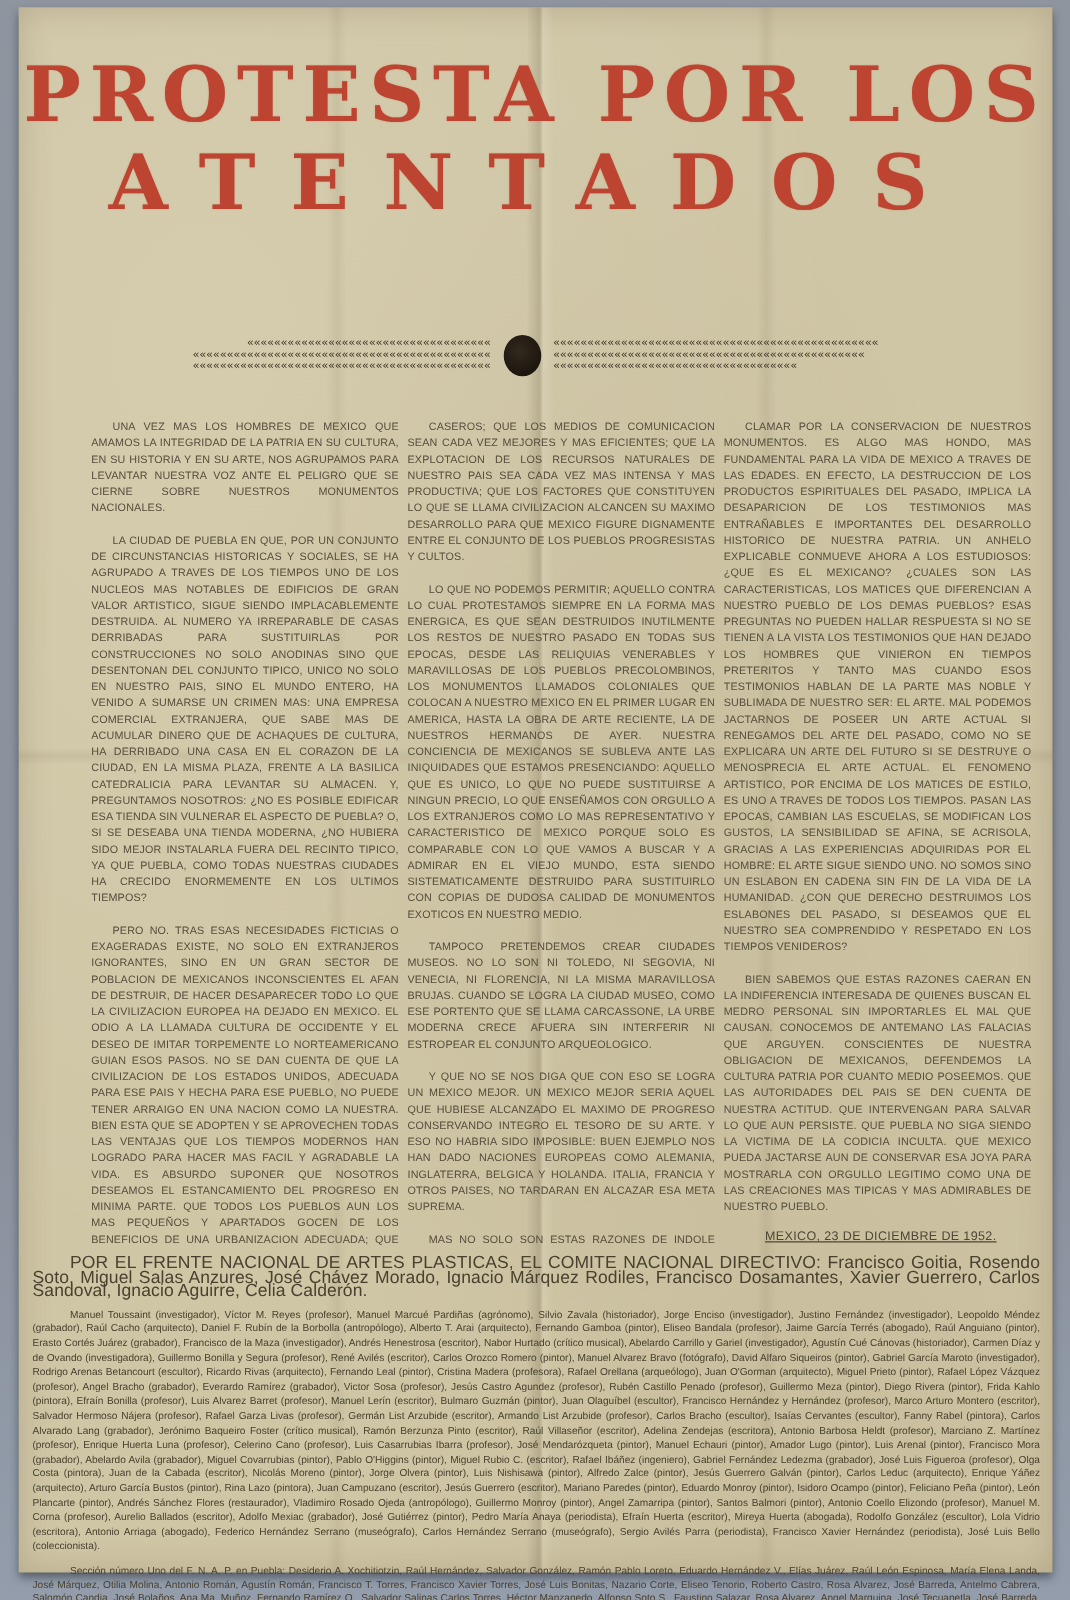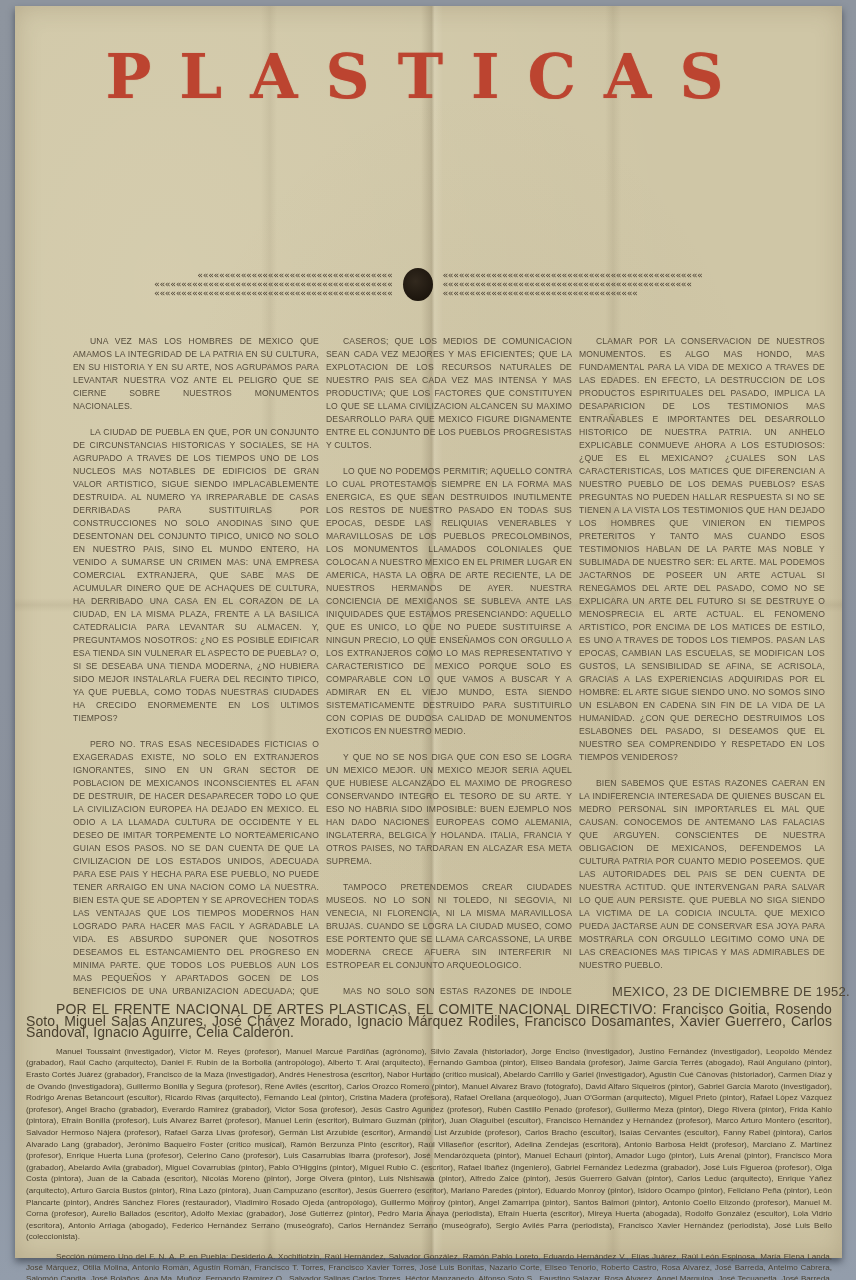--- a/index.html
+++ b/index.html
@@ -26,40 +26,41 @@
   .title .t3{letter-spacing:5px;}
   .ornament{position:absolute;top:262px;left:0;width:100%;display:flex;justify-content:center;align-items:center;}
   .orn-rows{display:flex;flex-direction:column;color:#42382b;font-family:"DejaVu Sans Mono",monospace;font-size:9px;line-height:9px;letter-spacing:0;}
   .orn-rows.left{align-items:flex-end;margin-right:10px;}
   .orn-rows.right{align-items:flex-start;margin-left:10px;}
   .orn-rows span{white-space:nowrap;overflow:hidden;}
   .dot{width:30px;height:33px;border-radius:50%;background:radial-gradient(circle at 42% 40%, #32291e, #1d160e 70%);flex:0 0 auto;}
   .columns{position:absolute;top:329px;left:58px;width:752px;display:flex;gap:7px;align-items:center;}
   .col{flex:1 1 0;height:662px;overflow:hidden;}
   .col .para{margin:0 0 13px 0;font-size:8.6px;line-height:13px;letter-spacing:.14px;color:#554c3c;text-align:justify;text-indent:17px;}
-  .dateline{position:absolute;top:978px;left:597px;margin:0;font-size:13px;letter-spacing:.3px;color:#4e4535;white-space:nowrap;}
+  .dateline{position:absolute;top:978px;left:597px;margin:0;font-size:10px;letter-spacing:.3px;color:#4e4535;white-space:nowrap;text-decoration:underline;}
   .footer{position:absolute;top:998px;left:11px;width:806px;color:#49402f;}
   .footer p{margin:0;text-align:justify;}
   .committee{font-size:14px;line-height:11.6px;text-indent:30px;letter-spacing:.1px;}
   .signatories{margin-top:7px !important;font-size:8.1px;line-height:11.6px;text-indent:30px;}
   .section{margin-top:8px !important;font-size:8.1px;line-height:11px;text-indent:30px;}
 </style>
 </head>
 <body>
 
 <div class="stage">
   <div class="paper">
 
     <div class="crease v1"></div>
     <div class="crease v2"></div>
     <div class="crease v3"></div>
     <div class="crease h1"></div>
 
     <div class="title">
-      <p class="t2">PLASTICAS</p>
+      <p class="t1">PROTESTA POR LOS</p>
+      <p class="t2">ATENTADOS</p>
     </div>
 
     <div class="ornament">
       <div class="orn-rows left">
         <span>««««««««««««««««««««««««««««««««««««</span>
         <span>««««««««««««««««««««««««««««««««««««««««««««</span>
         <span>««««««««««««««««««««««««««««««««««««««««««««</span>
       </div>
       <div class="dot"></div>
       <div class="orn-rows right">
@@ -71,22 +72,22 @@
 
     <div class="columns">
       <div class="col">
           <p class="para">UNA VEZ MAS LOS HOMBRES DE MEXICO QUE AMAMOS LA INTEGRIDAD DE LA PATRIA EN SU CULTURA, EN SU HISTORIA Y EN SU ARTE, NOS AGRUPAMOS PARA LEVANTAR NUESTRA VOZ ANTE EL PELIGRO QUE SE CIERNE SOBRE NUESTROS MONUMENTOS NACIONALES.</p>
           <p class="para">LA CIUDAD DE PUEBLA EN QUE, POR UN CONJUNTO DE CIRCUNSTANCIAS HISTORICAS Y SOCIALES, SE HA AGRUPADO A TRAVES DE LOS TIEMPOS UNO DE LOS NUCLEOS MAS NOTABLES DE EDIFICIOS DE GRAN VALOR ARTISTICO, SIGUE SIENDO IMPLACABLEMENTE DESTRUIDA. AL NUMERO YA IRREPARABLE DE CASAS DERRIBADAS PARA SUSTITUIRLAS POR CONSTRUCCIONES NO SOLO ANODINAS SINO QUE DESENTONAN DEL CONJUNTO TIPICO, UNICO NO SOLO EN NUESTRO PAIS, SINO EL MUNDO ENTERO, HA VENIDO A SUMARSE UN CRIMEN MAS: UNA EMPRESA COMERCIAL EXTRANJERA, QUE SABE MAS DE ACUMULAR DINERO QUE DE ACHAQUES DE CULTURA, HA DERRIBADO UNA CASA EN EL CORAZON DE LA CIUDAD, EN LA MISMA PLAZA, FRENTE A LA BASILICA CATEDRALICIA PARA LEVANTAR SU ALMACEN. Y, PREGUNTAMOS NOSOTROS: ¿NO ES POSIBLE EDIFICAR ESA TIENDA SIN VULNERAR EL ASPECTO DE PUEBLA? O, SI SE DESEABA UNA TIENDA MODERNA, ¿NO HUBIERA SIDO MEJOR INSTALARLA FUERA DEL RECINTO TIPICO, YA QUE PUEBLA, COMO TODAS NUESTRAS CIUDADES HA CRECIDO ENORMEMENTE EN LOS ULTIMOS TIEMPOS?</p>
           <p class="para">PERO NO. TRAS ESAS NECESIDADES FICTICIAS O EXAGERADAS EXISTE, NO SOLO EN EXTRANJEROS IGNORANTES, SINO EN UN GRAN SECTOR DE POBLACION DE MEXICANOS INCONSCIENTES EL AFAN DE DESTRUIR, DE HACER DESAPARECER TODO LO QUE LA CIVILIZACION EUROPEA HA DEJADO EN MEXICO. EL ODIO A LA LLAMADA CULTURA DE OCCIDENTE Y EL DESEO DE IMITAR TORPEMENTE LO NORTEAMERICANO GUIAN ESOS PASOS. NO SE DAN CUENTA DE QUE LA CIVILIZACION DE LOS ESTADOS UNIDOS, ADECUADA PARA ESE PAIS Y HECHA PARA ESE PUEBLO, NO PUEDE TENER ARRAIGO EN UNA NACION COMO LA NUESTRA. BIEN ESTA QUE SE ADOPTEN Y SE APROVECHEN TODAS LAS VENTAJAS QUE LOS TIEMPOS MODERNOS HAN LOGRADO PARA HACER MAS FACIL Y AGRADABLE LA VIDA. ES ABSURDO SUPONER QUE NOSOTROS DESEAMOS EL ESTANCAMIENTO DEL PROGRESO EN MINIMA PARTE. QUE TODOS LOS PUEBLOS AUN LOS MAS PEQUEÑOS Y APARTADOS GOCEN DE LOS BENEFICIOS DE UNA URBANIZACION ADECUADA; QUE TODAS LAS FAMILIAS DISFRUTEN DE LAS COMODIDADES NECESARIAS PARA LA HIGIENE Y EL BIENESTAR</p>
         </div>
       <div class="col">
           <p class="para">CASEROS; QUE LOS MEDIOS DE COMUNICACION SEAN CADA VEZ MEJORES Y MAS EFICIENTES; QUE LA EXPLOTACION DE LOS RECURSOS NATURALES DE NUESTRO PAIS SEA CADA VEZ MAS INTENSA Y MAS PRODUCTIVA; QUE LOS FACTORES QUE CONSTITUYEN LO QUE SE LLAMA CIVILIZACION ALCANCEN SU MAXIMO DESARROLLO PARA QUE MEXICO FIGURE DIGNAMENTE ENTRE EL CONJUNTO DE LOS PUEBLOS PROGRESISTAS Y CULTOS.</p>
           <p class="para">LO QUE NO PODEMOS PERMITIR; AQUELLO CONTRA LO CUAL PROTESTAMOS SIEMPRE EN LA FORMA MAS ENERGICA, ES QUE SEAN DESTRUIDOS INUTILMENTE LOS RESTOS DE NUESTRO PASADO EN TODAS SUS EPOCAS, DESDE LAS RELIQUIAS VENERABLES Y MARAVILLOSAS DE LOS PUEBLOS PRECOLOMBINOS, LOS MONUMENTOS LLAMADOS COLONIALES QUE COLOCAN A NUESTRO MEXICO EN EL PRIMER LUGAR EN AMERICA, HASTA LA OBRA DE ARTE RECIENTE, LA DE NUESTROS HERMANOS DE AYER. NUESTRA CONCIENCIA DE MEXICANOS SE SUBLEVA ANTE LAS INIQUIDADES QUE ESTAMOS PRESENCIANDO: AQUELLO QUE ES UNICO, LO QUE NO PUEDE SUSTITUIRSE A NINGUN PRECIO, LO QUE ENSEÑAMOS CON ORGULLO A LOS EXTRANJEROS COMO LO MAS REPRESENTATIVO Y CARACTERISTICO DE MEXICO PORQUE SOLO ES COMPARABLE CON LO QUE VAMOS A BUSCAR Y A ADMIRAR EN EL VIEJO MUNDO, ESTA SIENDO SISTEMATICAMENTE DESTRUIDO PARA SUSTITUIRLO CON COPIAS DE DUDOSA CALIDAD DE MONUMENTOS EXOTICOS EN NUESTRO MEDIO.</p>
+          <p class="para">TAMPOCO PRETENDEMOS CREAR CIUDADES MUSEOS. NO LO SON NI TOLEDO, NI SEGOVIA, NI VENECIA, NI FLORENCIA, NI LA MISMA MARAVILLOSA BRUJAS. CUANDO SE LOGRA LA CIUDAD MUSEO, COMO ESE PORTENTO QUE SE LLAMA CARCASSONE, LA URBE MODERNA CRECE AFUERA SIN INTERFERIR NI ESTROPEAR EL CONJUNTO ARQUEOLOGICO.</p>
           <p class="para">Y QUE NO SE NOS DIGA QUE CON ESO SE LOGRA UN MEXICO MEJOR. UN MEXICO MEJOR SERIA AQUEL QUE HUBIESE ALCANZADO EL MAXIMO DE PROGRESO CONSERVANDO INTEGRO EL TESORO DE SU ARTE. Y ESO NO HABRIA SIDO IMPOSIBLE: BUEN EJEMPLO NOS HAN DADO NACIONES EUROPEAS COMO ALEMANIA, INGLATERRA, BELGICA Y HOLANDA. ITALIA, FRANCIA Y OTROS PAISES, NO TARDARAN EN ALCAZAR ESA META SUPREMA.</p>
-          <p class="para">TAMPOCO PRETENDEMOS CREAR CIUDADES MUSEOS. NO LO SON NI TOLEDO, NI SEGOVIA, NI VENECIA, NI FLORENCIA, NI LA MISMA MARAVILLOSA BRUJAS. CUANDO SE LOGRA LA CIUDAD MUSEO, COMO ESE PORTENTO QUE SE LLAMA CARCASSONE, LA URBE MODERNA CRECE AFUERA SIN INTERFERIR NI ESTROPEAR EL CONJUNTO ARQUEOLOGICO.</p>
           <p class="para">MAS NO SOLO SON ESTAS RAZONES DE INDOLE TECNICA, O DE HISTORIA DEL ARTE, LAS QUE NOS LLEVAN A</p>
         </div>
       <div class="col">
           <p class="para">CLAMAR POR LA CONSERVACION DE NUESTROS MONUMENTOS. ES ALGO MAS HONDO, MAS FUNDAMENTAL PARA LA VIDA DE MEXICO A TRAVES DE LAS EDADES. EN EFECTO, LA DESTRUCCION DE LOS PRODUCTOS ESPIRITUALES DEL PASADO, IMPLICA LA DESAPARICION DE LOS TESTIMONIOS MAS ENTRAÑABLES E IMPORTANTES DEL DESARROLLO HISTORICO DE NUESTRA PATRIA. UN ANHELO EXPLICABLE CONMUEVE AHORA A LOS ESTUDIOSOS: ¿QUE ES EL MEXICANO? ¿CUALES SON LAS CARACTERISTICAS, LOS MATICES QUE DIFERENCIAN A NUESTRO PUEBLO DE LOS DEMAS PUEBLOS? ESAS PREGUNTAS NO PUEDEN HALLAR RESPUESTA SI NO SE TIENEN A LA VISTA LOS TESTIMONIOS QUE HAN DEJADO LOS HOMBRES QUE VINIERON EN TIEMPOS PRETERITOS Y TANTO MAS CUANDO ESOS TESTIMONIOS HABLAN DE LA PARTE MAS NOBLE Y SUBLIMADA DE NUESTRO SER: EL ARTE. MAL PODEMOS JACTARNOS DE POSEER UN ARTE ACTUAL SI RENEGAMOS DEL ARTE DEL PASADO, COMO NO SE EXPLICARA UN ARTE DEL FUTURO SI SE DESTRUYE O MENOSPRECIA EL ARTE ACTUAL. EL FENOMENO ARTISTICO, POR ENCIMA DE LOS MATICES DE ESTILO, ES UNO A TRAVES DE TODOS LOS TIEMPOS. PASAN LAS EPOCAS, CAMBIAN LAS ESCUELAS, SE MODIFICAN LOS GUSTOS, LA SENSIBILIDAD SE AFINA, SE ACRISOLA, GRACIAS A LAS EXPERIENCIAS ADQUIRIDAS POR EL HOMBRE: EL ARTE SIGUE SIENDO UNO. NO SOMOS SINO UN ESLABON EN CADENA SIN FIN DE LA VIDA DE LA HUMANIDAD. ¿CON QUE DERECHO DESTRUIMOS LOS ESLABONES DEL PASADO, SI DESEAMOS QUE EL NUESTRO SEA COMPRENDIDO Y RESPETADO EN LOS TIEMPOS VENIDEROS?</p>
           <p class="para">BIEN SABEMOS QUE ESTAS RAZONES CAERAN EN LA INDIFERENCIA INTERESADA DE QUIENES BUSCAN EL MEDRO PERSONAL SIN IMPORTARLES EL MAL QUE CAUSAN. CONOCEMOS DE ANTEMANO LAS FALACIAS QUE ARGUYEN. CONSCIENTES DE NUESTRA OBLIGACION DE MEXICANOS, DEFENDEMOS LA CULTURA PATRIA POR CUANTO MEDIO POSEEMOS. QUE LAS AUTORIDADES DEL PAIS SE DEN CUENTA DE NUESTRA ACTITUD. QUE INTERVENGAN PARA SALVAR LO QUE AUN PERSISTE. QUE PUEBLA NO SIGA SIENDO LA VICTIMA DE LA CODICIA INCULTA. QUE MEXICO PUEDA JACTARSE AUN DE CONSERVAR ESA JOYA PARA MOSTRARLA CON ORGULLO LEGITIMO COMO UNA DE LAS CREACIONES MAS TIPICAS Y MAS ADMIRABLES DE NUESTRO PUEBLO.</p>
         </div>
     </div>
 
     <p class="dateline">MEXICO, 23 DE DICIEMBRE DE 1952.</p>
 

